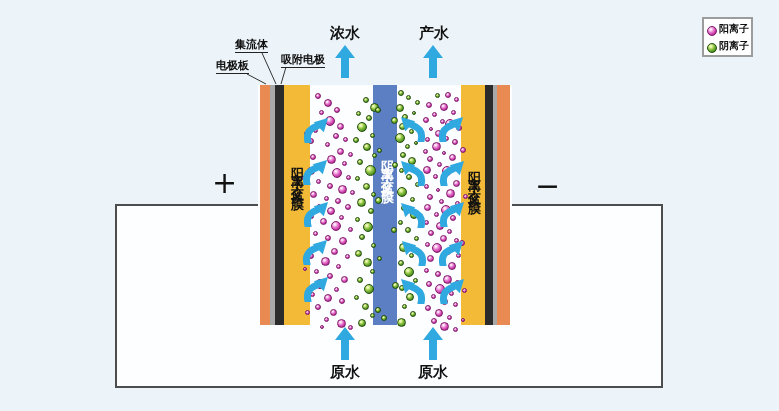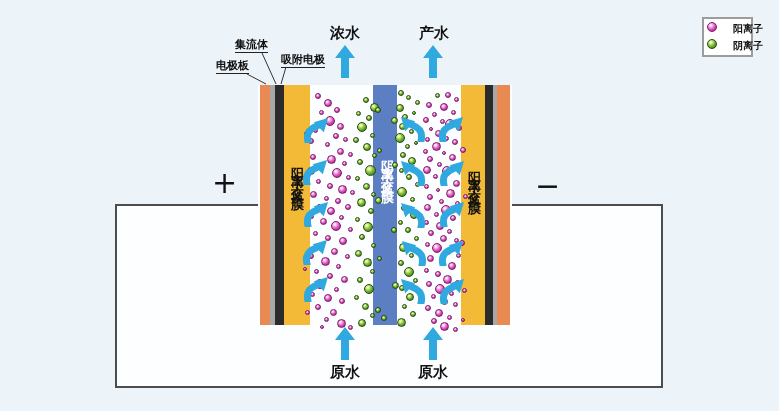--- a/index.html
+++ b/index.html
@@ -25,21 +25,21 @@
     font-size:13px;font-weight:bold;letter-spacing:6px;color:#111;white-space:nowrap;}
   .vlabel.white{color:#fff;}
   
   .ion{position:absolute;border-radius:50%;box-sizing:border-box;}
   .ion.pink{background:radial-gradient(circle at 35% 30%, #ffffff 0%, #fbd0ef 16%, #e87fd0 38%, #cf42ae 62%, #93207b 88%, #7a1a66 100%);border:1px solid #801b6b;}
   .ion.green{background:radial-gradient(circle at 35% 30%, #f8ffe0 0%, #d6ed8a 20%, #8cc244 42%, #5d9e26 66%, #2d5f12 92%);border:1px solid #234d0e;}
   
   .legend{position:absolute;left:702px;top:17px;width:51px;height:40px;background:#fff;
     border:2px solid #9c9c9c;box-sizing:border-box;display:flex;flex-direction:column;
     justify-content:center;gap:3px;padding-left:3px;}
-  .legend-row{display:flex;align-items:flex-start;gap:16px;}
+  .legend-row{display:flex;align-items:flex-end;gap:2px;}
   .legend-swatch{width:10px;height:10px;border-radius:50%;box-sizing:border-box;flex:0 0 auto;}
   .legend-label{font-size:10px;font-weight:bold;color:#111;white-space:nowrap;}
   svg{display:block;}
   .arrow-box{position:absolute;width:27px;height:27px;}
   .arrow-box.nw svg{transform:scaleX(-1);}
 </style>
 </head>
 <body>
 
 <div class="stage">

